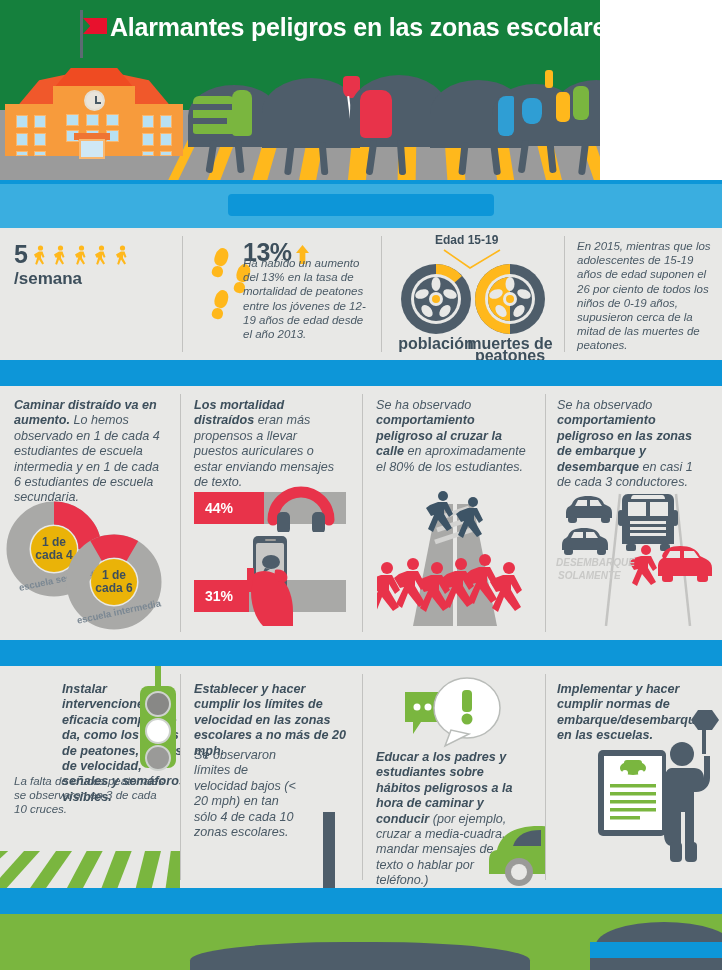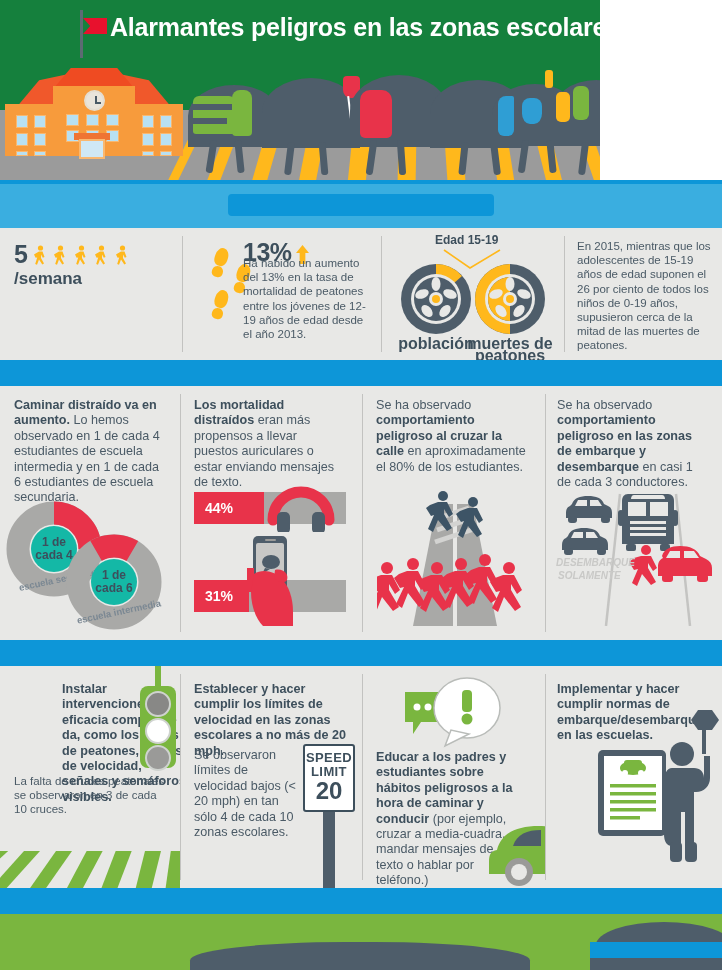--- a/index.html
+++ b/index.html
@@ -46,36 +46,36 @@
 
   
   .band-lt { position:absolute; left:0; width:722px; background:#3aaee0; }
   .band-dk { position:absolute; background:#0d96d8; }
 
   
   .row { position:absolute; left:0; width:722px; background:#e8e8e6;border-radius:31px; }
   .panel { position:absolute; top:0; height:100%; background:#e8e8e6; overflow:hidden; }
   .vline { position:absolute; top:8px; bottom:8px; width:1px; background:#c2c2c0; }
 
-  .ptext { font-size:11.5px; line-height:14.2px; color:#4a5a66; }
+  .ptext { font-size:11.5px; line-height:14.2px; color:#4a5a66;font-style:italic; }
   .ptext b { color:#3d4f5c; font-weight:bold; }
   .ptext-lg { font-size:12.6px; line-height:15.4px; }
 
   .stat-num { font-size:25px; font-weight:bold; color:#3d4f5c; letter-spacing:-0.5px; }
   .stat-sm { font-size:17px; font-weight:bold; color:#3d4f5c; }
 
   .walker { display:inline-block; width:16px; height:22px; vertical-align:-4px; }
   .arrow-up { display:inline-block; width:13px; height:19px; background:#ffb81c;
               clip-path:polygon(50% 0, 100% 42%, 72% 42%, 72% 100%, 28% 100%, 28% 42%, 0 42%); vertical-align:-3px; }
 
   .foot { position:absolute; background:#ffb81c; border-radius:48% 48% 40% 40%; }
 
   .tire-lbl { position:absolute; font-size:16px; font-weight:bold; color:#3d4f5c; text-align:center; line-height:12px; }
   .edad-lbl { position:absolute; font-size:12px; font-weight:bold; color:#3d4f5c;padding-left:8px; }
-  .donut-hole { position:absolute; border-radius:50%; background:#14b8a6;
+  .donut-hole { position:absolute; border-radius:50%; background:#eab308;
                 display:flex; align-items:center; justify-content:center;
                 font-size:12px; font-weight:bold; color:#3d4f5c; text-align:center; line-height:13px; }
   .arc-lbl { position:absolute; font-size:9.5px; font-weight:bold; color:#7b8893; }
 
   
   .pctbar { position:absolute; background:#e8334a; display:flex; align-items:center;
             color:#fff; font-weight:bold; font-size:14px; padding-left:11px; }
   .greybar { position:absolute; background:#a9a9a7; }
 
   
@@ -498,25 +498,20 @@
         <div class="greencw" style="left:108px;top:185px;width:16px;height:40px;transform:skewX(-21deg);"></div>
         <div class="greencw" style="left:140px;top:185px;width:16px;height:40px;transform:skewX(-14deg);"></div>
         <div class="greencw" style="left:168px;top:185px;width:16px;height:40px;transform:skewX(-8deg);"></div>
       </div>
     </div>
     <div class="vline" style="left:180px;"></div>
 
     <div class="panel" style="left:181px;width:181px;">
       <div class="ptext ptext-lg" style="position:absolute;left:13px;top:16px;width:156px;font-weight:bold;color:#3d4f5c;">Establecer y hacer cumplir los límites de velocidad en las zonas escolares a no más de 20 mph.</div>
       <div class="ptext ptext-lg" style="position:absolute;left:13px;top:82px;width:104px;">Se observaron límites de velocidad bajos (&lt; 20 mph) en tan sólo 4 de cada 10 zonas escolares.</div>
-      <div class="sign" style="left:122px;top:78px;width:52px;height:68px;padding-top:5px;">
-        <div class="s1">SPEED</div>
-        <div class="s1">LIMIT</div>
-        <div class="s2">20</div>
-      </div>
       <div class="signpost" style="left:142px;top:146px;width:12px;height:76px;"></div>
     </div>
     <div class="vline" style="left:362px;"></div>
 
     <div class="panel" style="left:363px;width:182px;">
       <svg style="position:absolute;left:36px;top:8px;" width="110" height="78">
         <path d="M6 18 L52 18 L52 48 L22 48 L14 60 L14 48 L6 48 Z" fill="#7ab63f"></path>
         <circle cx="18" cy="33" r="3.5" fill="#ffffff"></circle>
           <circle cx="29" cy="33" r="3.5" fill="#ffffff"></circle>
           <circle cx="40" cy="33" r="3.5" fill="#ffffff"></circle>

